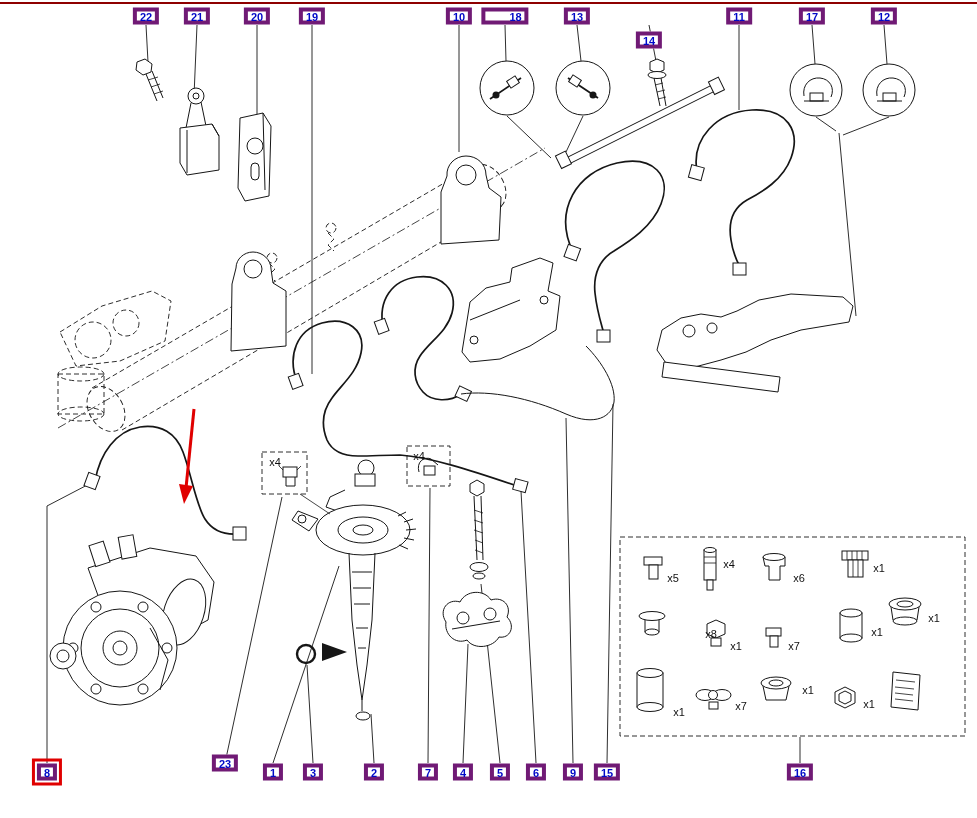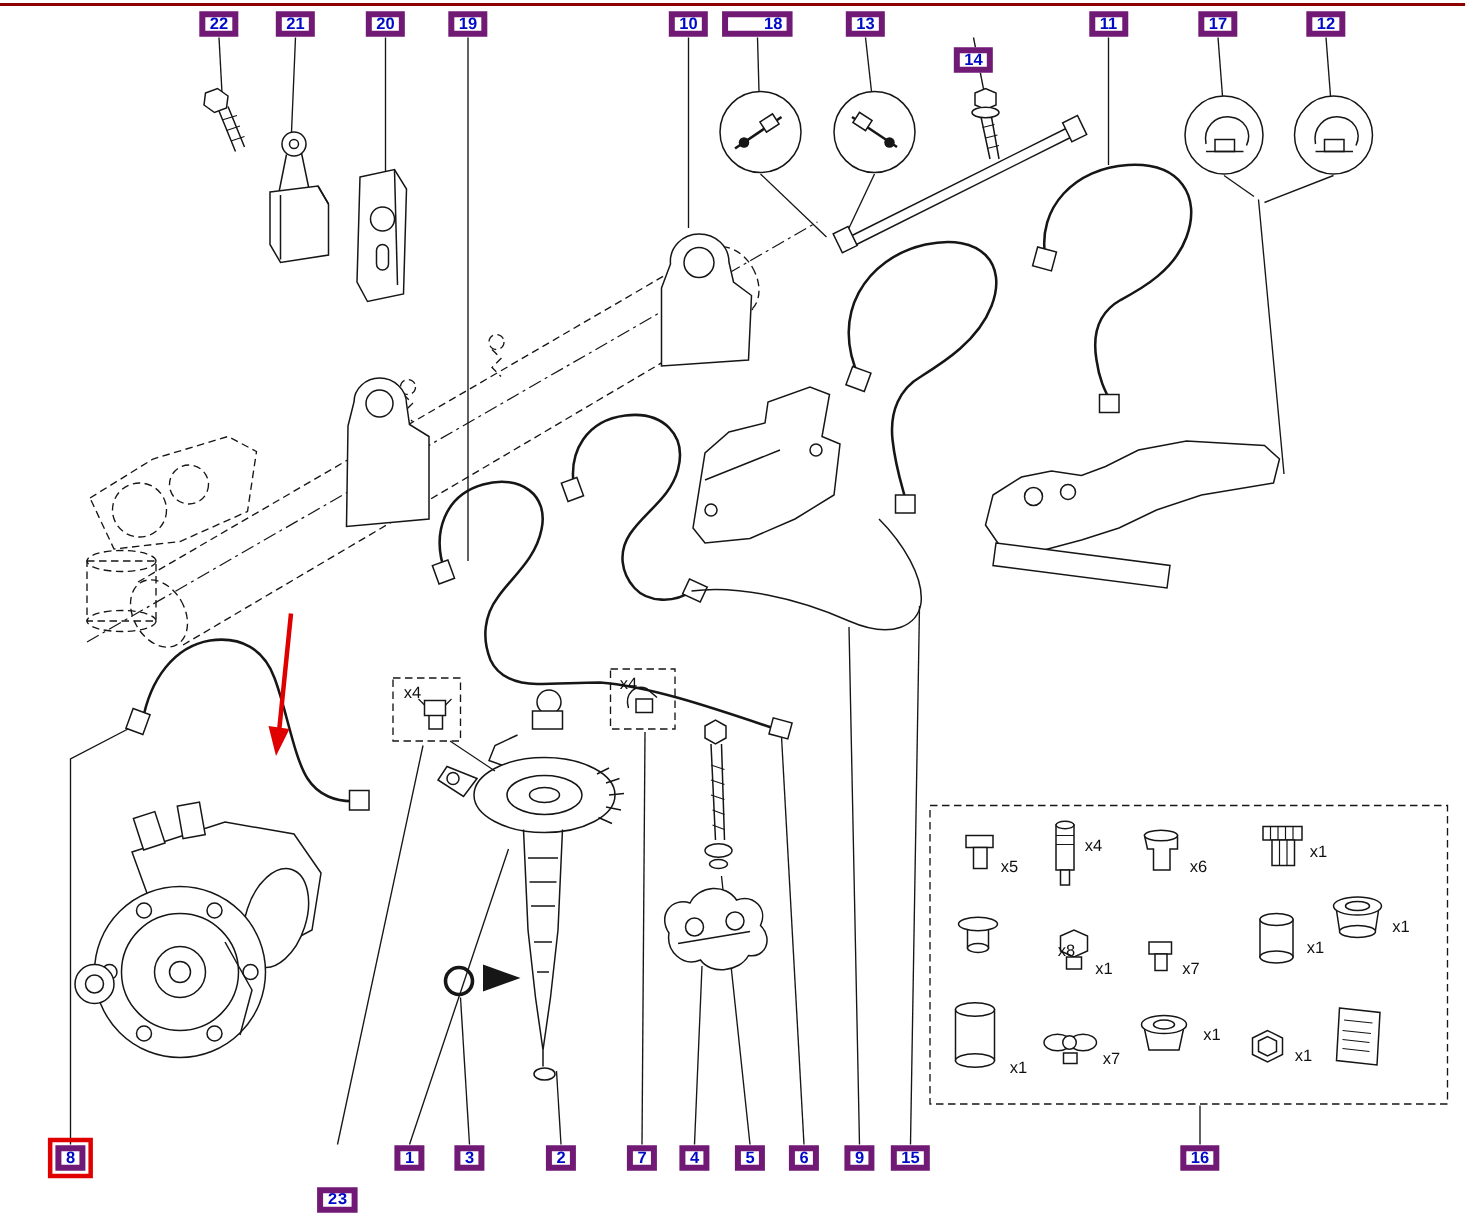--- a/index.html
+++ b/index.html
@@ -359,21 +359,21 @@
       <div class="callout" style="left: 257px; top: 16px;">20</div>
       <div class="callout" style="left: 312px; top: 16px;">19</div>
       <div class="callout" style="left: 459px; top: 16px;">10</div>
       <div class="callout" style="left: 505px; top: 16px; padding-left: 24px;">18</div>
       <div class="callout" style="left: 577px; top: 16px;">13</div>
       <div class="callout" style="left: 649px; top: 16px; margin-top: 24px;">14</div>
       <div class="callout" style="left: 739px; top: 16px;">11</div>
       <div class="callout" style="left: 812px; top: 16px;">17</div>
       <div class="callout" style="left: 884px; top: 16px;">12</div>
       <div class="callout highlighted" style="left: 47px; top: 772px;">8</div>
-      <div class="callout" style="left: 225px; top: 800px; font-family: Liberation Mono, monospace;">23</div>
+      <div class="callout" style="left: 225px; top: 763px;">23</div>
       <div class="callout" style="left: 273px; top: 772px;">1</div>
       <div class="callout" style="left: 313px; top: 772px;">3</div>
       <div class="callout" style="left: 374px; top: 772px;">2</div>
       <div class="callout" style="left: 428px; top: 772px;">7</div>
       <div class="callout" style="left: 463px; top: 772px;">4</div>
       <div class="callout" style="left: 500px; top: 772px;">5</div>
       <div class="callout" style="left: 536px; top: 772px;">6</div>
       <div class="callout" style="left: 573px; top: 772px;">9</div>
       <div class="callout" style="left: 607px; top: 772px;">15</div>
       <div class="callout" style="left: 800px; top: 772px;">16</div>

